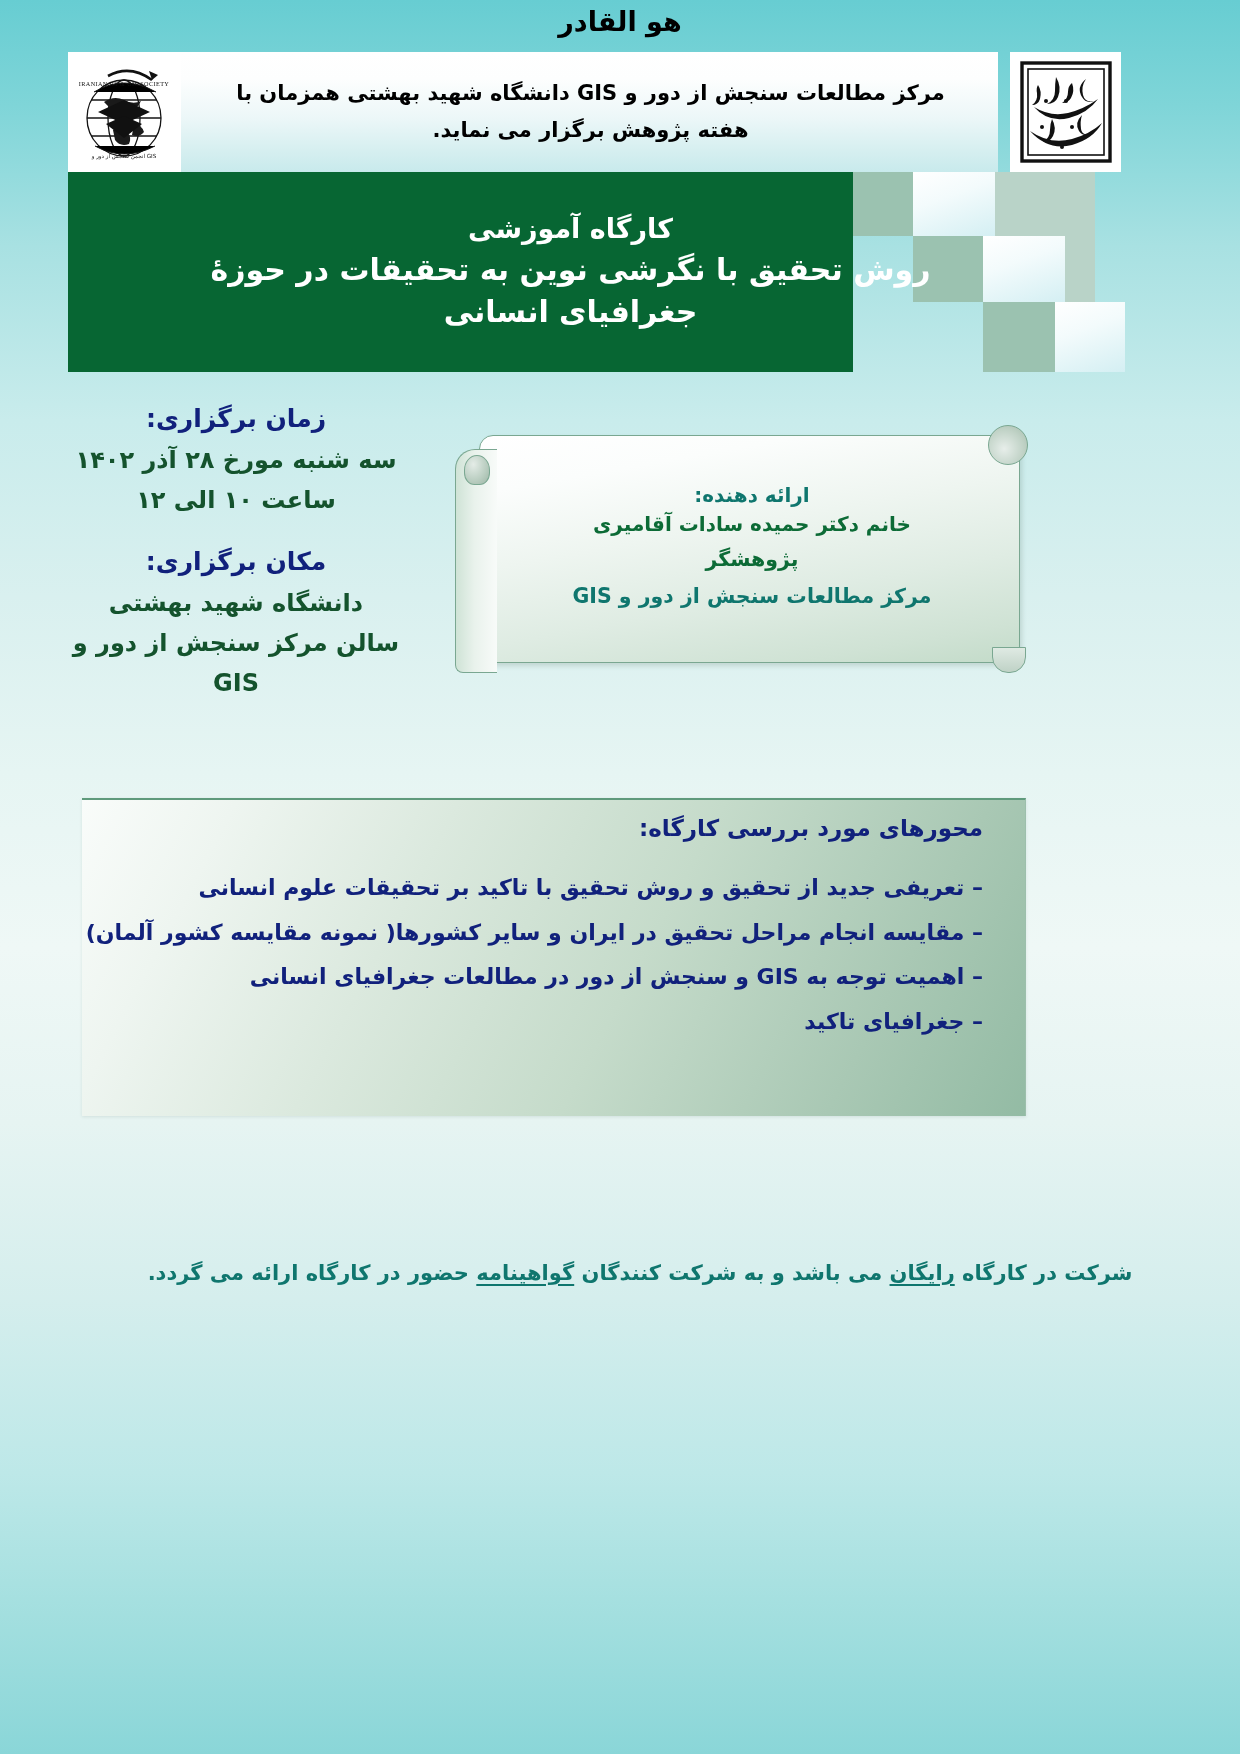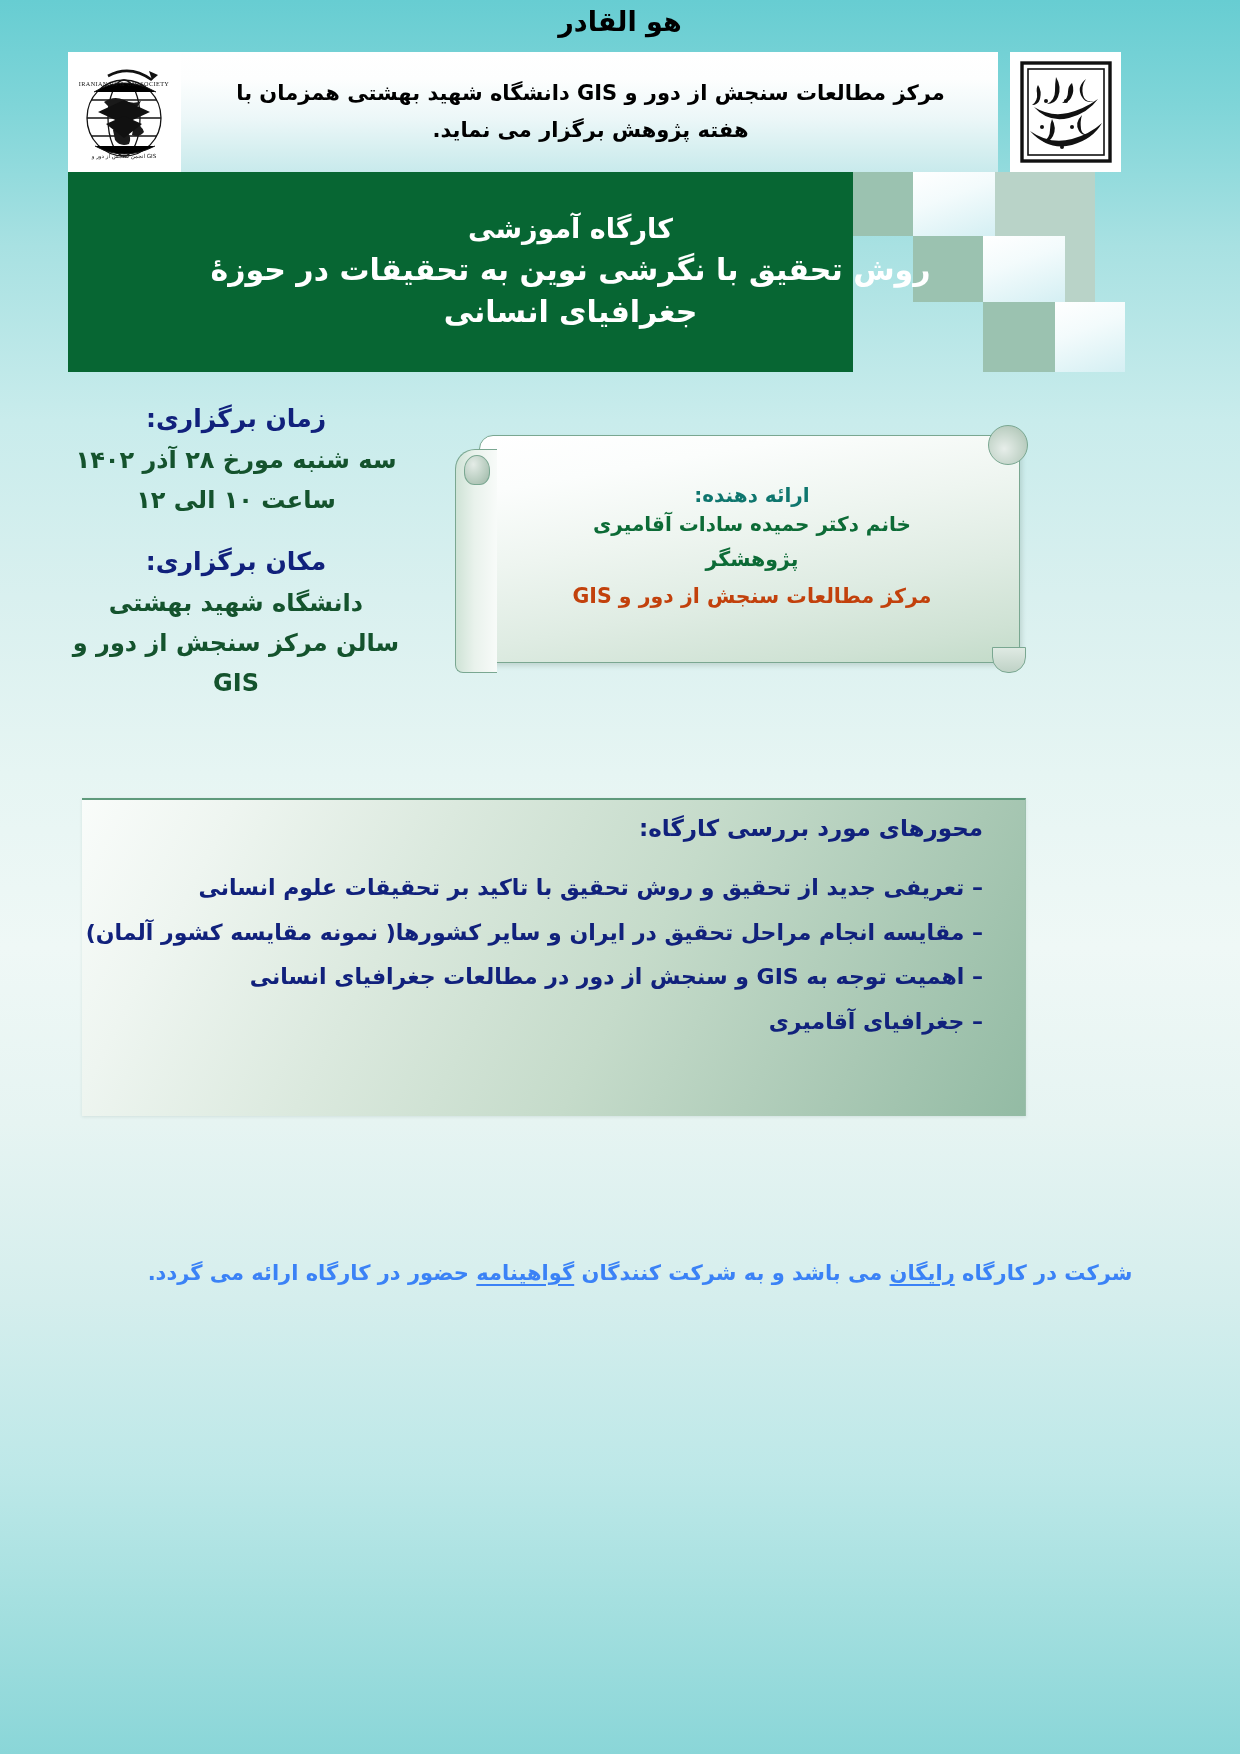--- a/index.html
+++ b/index.html
@@ -106,21 +106,21 @@
     border:1.4px solid #7aa791; border-radius:0 0 16px 16px;
   }
   .scroll-content {
     position:absolute; left:52px; top:40px; width:490px; height:190px;
     direction:rtl; text-align:center;
     display:flex; flex-direction:column; justify-content:flex-start; padding-top:18px;
   }
   .sc-label { font-size:20px; font-weight:bold; color:#0f766e; line-height:1.25; margin-bottom:2px;text-align:center; }
   .sc-name  { font-size:20px; font-weight:bold; color:#0c6b36; line-height:1.42; }
   .sc-role  { font-size:20.5px; font-weight:bold; color:#0c6b36; line-height:2.1; }
-  .sc-org   { font-size:20.5px; font-weight:bold; color:#c2410c; line-height:1.5; }
+  .sc-org   { font-size:20.5px; font-weight:bold; color:#0f766e; line-height:1.5; }
 
   
   .topics-box {
     position:absolute; left:82px; top:798px; width:944px; height:318px;
     background:linear-gradient(118deg,#f9fcfa 0%,#eef5f0 14%,#dbe9de 34%,#c5dbca 58%,#a9c8b4 82%,#93bba4 100%);
     border-top:2.5px solid #5f9a7c;
     border-right:1px solid #9dbfac;
     box-shadow:0 1px 3px rgba(60,90,70,0.12);
   }
   .topics-inner {
@@ -128,21 +128,21 @@
     direction:rtl; text-align:right;
   }
   .topics-title { font-size:23px; font-weight:bold; color:#11217c; line-height:1.4; margin-bottom:22px; }
   .topic-item { font-size:22px; font-weight:bold; color:#11217c; line-height:2.02; white-space:nowrap; }
 
   
   .footer {
     position:absolute; left:0; top:1258px; width:1240px;
     direction:rtl; text-align:center;
   }
-  .footer-text { font-size:21px; font-weight:bold; color:#3b82f6; line-height:1.5;margin-left:40px; }
+  .footer-text { font-size:21px; font-weight:bold; color:#0f766e; line-height:1.5;margin-left:40px; }
   .u { text-decoration:underline; text-underline-offset:4px; }
 </style>
 </head>
 <body>
 
 <div class="poster">
 
   <div class="bismillah">هو  القادر</div>
 
   <div class="header-band">
@@ -248,21 +248,21 @@
       <div class="sc-org">مرکز مطالعات سنجش از دور و GIS</div>
     </div>
   </div>
 
   <div class="topics-box">
     <div class="topics-inner">
       <div class="topics-title">محورهای مورد بررسی کارگاه:</div>
       <div class="topic-item">– تعریفی جدید از تحقیق و روش تحقیق با تاکید بر تحقیقات علوم انسانی</div>
       <div class="topic-item">– مقایسه انجام مراحل تحقیق در ایران و سایر کشورها( نمونه مقایسه کشور آلمان)</div>
       <div class="topic-item">– اهمیت توجه به GIS و سنجش از دور در مطالعات جغرافیای انسانی</div>
-      <div class="topic-item">– جغرافیای آقامیری</div>
+      <div class="topic-item">– جغرافیای تاکید</div>
     </div>
   </div>
 
   <div class="footer">
     <div class="footer-text"><span>شرکت در کارگاه </span><span class="u">رایگان</span><span> می باشد و  به شرکت کنندگان </span><span class="u">گواهینامه</span><span> حضور در کارگاه ارائه می گردد.</span></div>
   </div>
 
 </div>
 
 </body></html>

